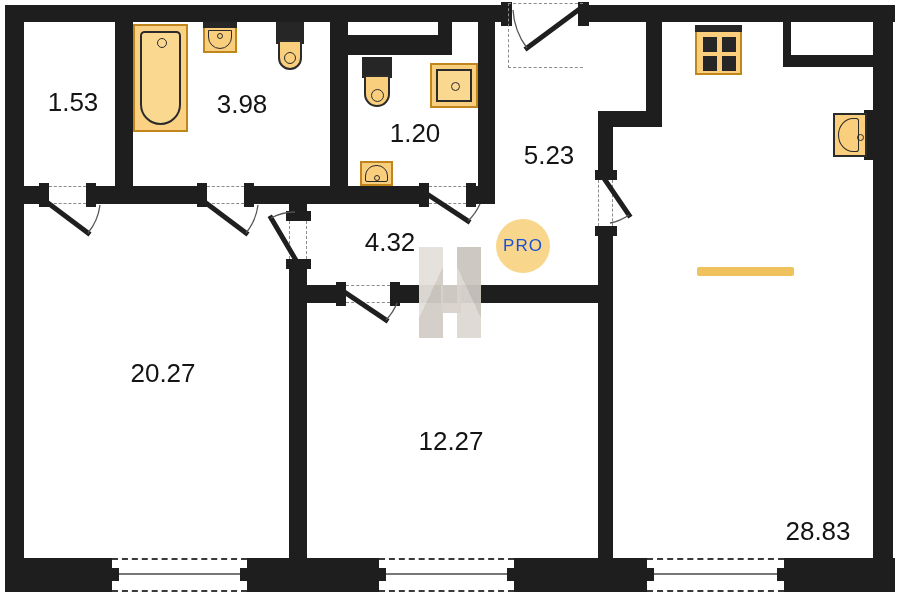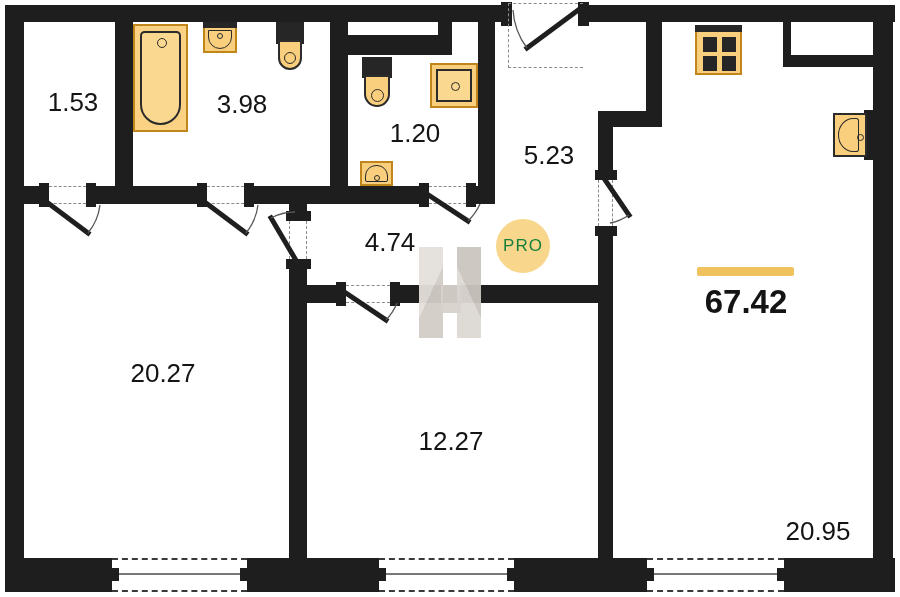--- a/index.html
+++ b/index.html
@@ -20,21 +20,21 @@
   .fix{position:absolute;z-index:4;box-sizing:border-box;background:#f9cf7d;border:2px solid #c0861c;}
   .fix .dark{position:absolute;background:#262626;}
   .fix .inner{position:absolute;box-sizing:border-box;border:2px solid #2b2b2b;background:#fbd88f;}
   .fix .circ{position:absolute;box-sizing:border-box;border:1.5px solid #2b2b2b;border-radius:50%;background:transparent;}
   .svgov{position:absolute;left:0;top:0;z-index:5;pointer-events:none;}
   .label{position:absolute;z-index:6;transform:translate(-50%,-50%);font-size:26px;color:#141414;white-space:nowrap;}
   .total-label{font-size:33px;font-weight:bold;}
   .total-bar{position:absolute;left:697px;top:267px;width:97px;height:9px;background:#f0c25d;border-radius:2px;z-index:6;}
   .logo{position:absolute;left:496px;top:219px;width:54px;height:54px;border-radius:50%;background:#f8d78c;
         display:flex;align-items:center;justify-content:center;z-index:6;}
-  .logo span{font-size:17px;letter-spacing:1px;color:#15803d;font-weight:500;}
+  .logo span{font-size:17px;letter-spacing:1px;color:#1d4ed8;font-weight:500;}
   .wm{position:absolute;z-index:2;opacity:.95;}
   .wm-bar-l{left:419px;top:247px;width:24px;height:91px;background:linear-gradient(115deg,#e4dfda 50%,#d2ccc6 50%);}
   .wm-bar-r{left:457px;top:247px;width:24px;height:91px;background:linear-gradient(65deg,#ddd8d2 50%,#cbc5bf 50%);}
   .wm-mid{left:441px;top:285px;width:20px;height:28px;background:#d8d2cc;}
 </style>
 </head>
 <body>
 
 <div class="plan">
 
@@ -174,21 +174,20 @@
   <div class="wm wm-bar-r"></div>
   <div class="wm wm-mid"></div>
   <div class="logo">
     <span>PRO</span>
   </div>
 
   <div class="label" style="left:73px;top:102px;">1.53</div>
   <div class="label" style="left:242px;top:104px;">3.98</div>
   <div class="label" style="left:415px;top:133px;">1.20</div>
   <div class="label" style="left:549px;top:155px;">5.23</div>
-  <div class="label" style="left:390px;top:242px;">4.74</div>
+  <div class="label" style="left:390px;top:242px;">4.32</div>
   <div class="label" style="left:163px;top:373px;">20.27</div>
   <div class="label" style="left:451px;top:428px;margin-top:13px;">12.27</div>
-  <div class="label" style="left:818px;top:531px;">20.95</div>
+  <div class="label" style="left:818px;top:531px;">28.83</div>
 
   <div class="total-bar"></div>
-  <div class="label total-label" style="left:746px;top:302px;">67.42</div>
 
 </div>
 
 </body></html>

